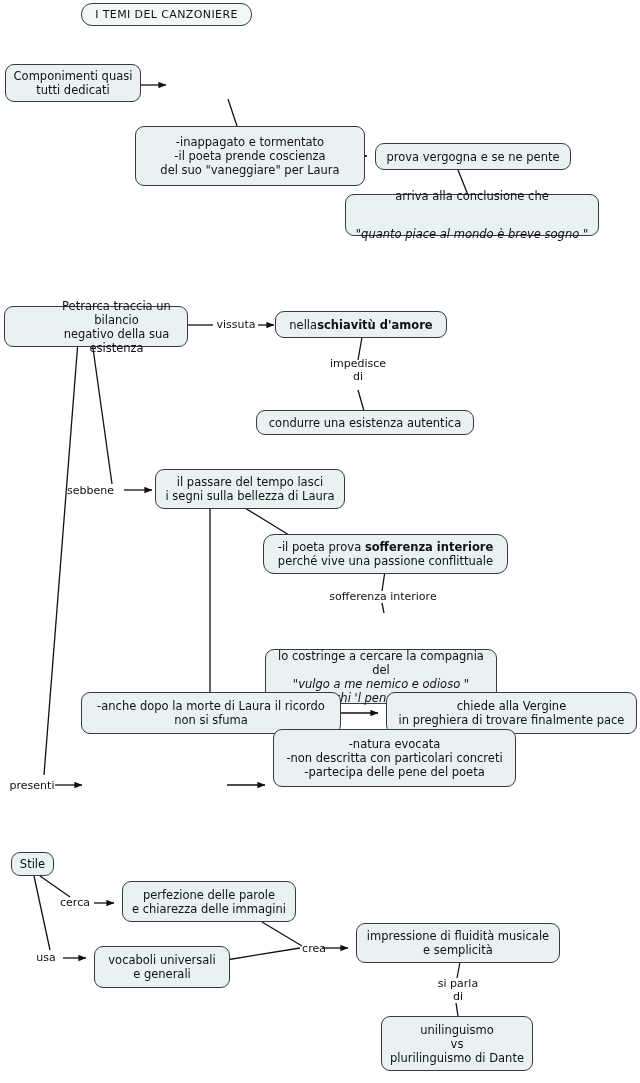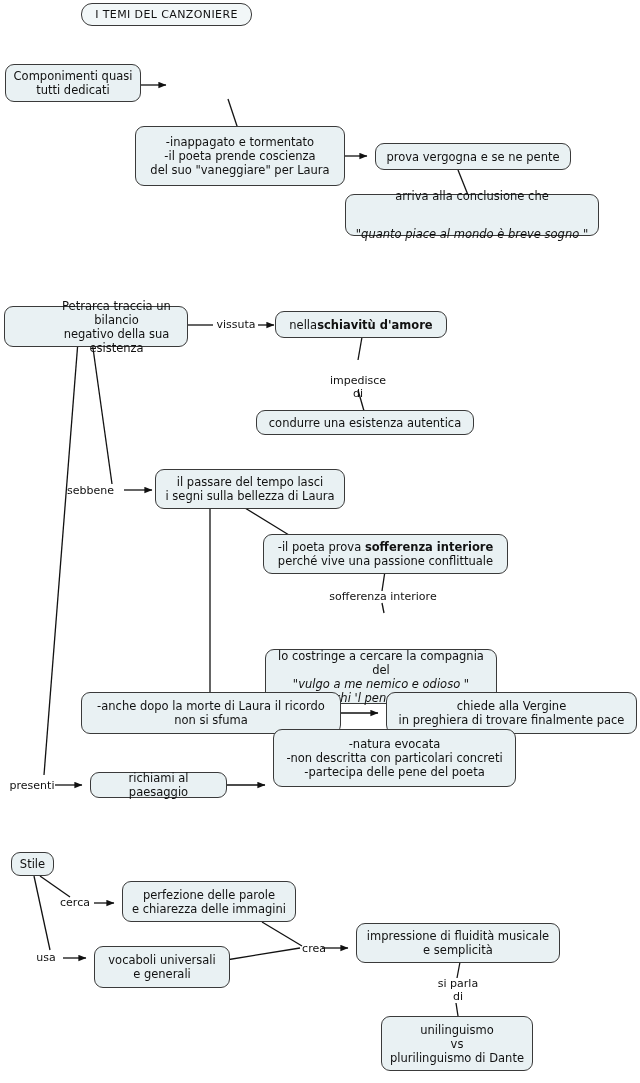--- a/index.html
+++ b/index.html
@@ -122,21 +122,21 @@
       <line x1="456" y1="1003" x2="458" y2="1016"></line>
     </g>
   </svg>
 
   <div class="node title" style="left:81px; top:3px; width:171px; height:23px;">I TEMI DEL CANZONIERE</div>
 
   <div class="node" style="left:5px; top:64px; width:136px; height:38px;">Componimenti quasi
 tutti dedicati</div>
 
 
-  <div class="node" style="left:135px; top:126px; width:210px; height:60px;">-inappagato e tormentato
+  <div class="node" style="left:135px; top:126px; width:230px; height:60px;">-inappagato e tormentato
 -il poeta prende coscienza
 del suo "vaneggiare" per Laura</div>
 
   <div class="node" style="left:375px; top:143px; width:196px; height:27px;">prova vergogna e se ne pente</div>
 
   <div class="node" style="left:345px; top:194px; width:254px; height:42px; flex-direction:column; white-space:normal;gap:24px;">
     <span>arriva alla conclusione che</span>
     <span class="i">"quanto piace al mondo è breve sogno "</span>
   </div>
 
@@ -146,38 +146,37 @@
   <div class="node" style="left:275px; top:311px; width:172px; height:27px; white-space:normal;">
     <span>nella </span>
       <span class="b">schiavitù d'amore</span>
   </div>
 
   <div class="node" style="left:256px; top:410px; width:218px; height:25px;">condurre una esistenza autentica</div>
 
   <div class="node" style="left:155px; top:469px; width:190px; height:40px;">il passare del tempo lasci
 i segni sulla bellezza di Laura</div>
 
-  <div class="node" style="left:263px; top:534px; width:245px; height:40px; flex-direction:column; white-space:normal;">
+  <div class="node" style="left:263px; top:534px; width:245px; height:40px; flex-direction:column; white-space:normal;border-radius:11px;">
     <span><span>-il poeta prova </span><span class="b">sofferenza interiore</span></span>
     <span>perché vive una passione conflittuale</span>
   </div>
 
   <div class="node" style="left:265px; top:649px; width:232px; height:55px; flex-direction:column; white-space:normal;">
     <span>lo costringe a cercare la compagnia del</span>
     <span class="i">"vulgo a me nemico e odioso "</span>
     <span class="i">"chi 'l pensò mai "</span>
   </div>
 
   <div class="node" style="left:81px; top:692px; width:260px; height:42px;">-anche dopo la morte di Laura il ricordo
 non si sfuma</div>
 
   <div class="node" style="left:386px; top:692px; width:251px; height:42px;">chiede alla Vergine
 in preghiera di trovare finalmente pace</div>
 
-  <div class="node" style="left:90px; top:772px; width:137px; height:26px;">richiami al paesaggio</div>
 
   <div class="node" style="left:273px; top:729px; width:243px; height:58px;">-natura evocata
 -non descritta con particolari concreti
 -partecipa delle pene del poeta</div>
 
   <div class="node" style="left:11px; top:852px; width:43px; height:24px;">Stile</div>
 
   <div class="node" style="left:122px; top:881px; width:174px; height:41px;">perfezione delle parole
 e chiarezza delle immagini</div>
 
@@ -186,21 +185,21 @@
 
   <div class="node" style="left:356px; top:923px; width:204px; height:40px;">impressione di fluidità musicale
 e semplicità</div>
 
   <div class="node" style="left:381px; top:1016px; width:152px; height:55px;">unilinguismo
 vs
 plurilinguismo di Dante</div>
 
   <div class="edge-label" style="left:213px; top:318px; width:46px;">vissuta</div>
 
-  <div class="edge-label" style="left:326px; top:374px; width:64px;">impedisce
+  <div class="edge-label" style="left:326px; top:357px; width:64px;">impedisce
 di</div>
 
   <div class="edge-label" style="left:62px; top:484px; width:57px;">sebbene</div>
 
   <div class="edge-label" style="left:319px; top:590px; width:128px;">sofferenza interiore</div>
 
   <div class="edge-label" style="left:6px; top:779px; width:52px;">presenti</div>
 
   <div class="edge-label" style="left:55px; top:896px; width:40px;">cerca</div>
 

